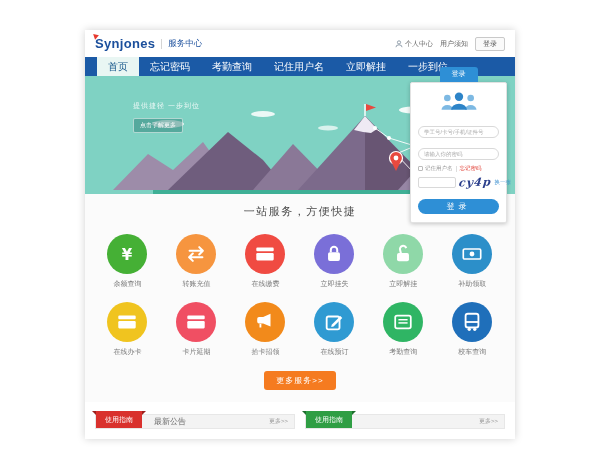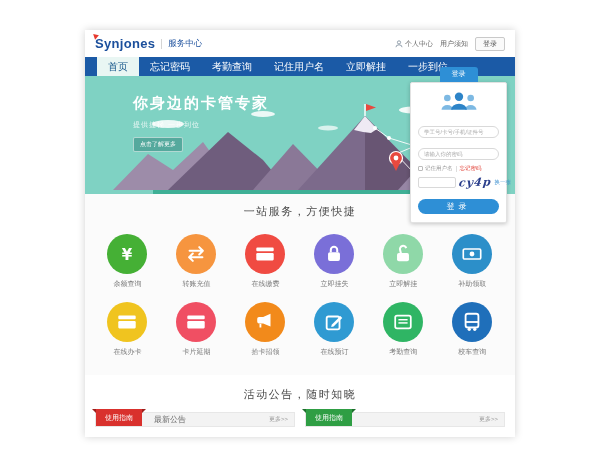--- a/index.html
+++ b/index.html
@@ -147,21 +147,20 @@
       <circle cx="300" cy="70" r="2" fill="#fff"></circle>
         <circle cx="302" cy="44" r="2" fill="#fff"></circle>
       <circle cx="276" cy="36" r="2" fill="#fff"></circle>
         <circle cx="262" cy="26" r="2" fill="#fff"></circle>
       <circle cx="283" cy="56" r="6.5" fill="#e8493f" stroke="#fff" stroke-width="1.2"></circle>
       <polygon points="283,69 278.5,60 287.5,60" fill="#e8493f"></polygon>
       <circle cx="283" cy="56" r="2.4" fill="#fff"></circle>
       <rect x="40" y="88" width="330" height="4" fill="#3fb096"></rect>
     </svg>
     <div class="hero-copy">
-      <div class="hero-title">你身边的卡管专家</div>
       <div class="hero-sub">提供捷径 一步到位</div>
       <span class="hero-cta">点击了解更多</span>
     </div>
   </div>
 
   <div class="login">
     <span class="login-tab" style="background: rgb(46, 143, 214);">登录</span>
     <div class="login-box">
       <svg class="login-users" width="40" height="21" viewBox="0 0 48 24">
         <circle cx="10" cy="9" r="4" fill="#7db9e3"></circle>
@@ -308,24 +307,24 @@
               <rect x="5" y="3" width="14" height="15" rx="2.5" fill="none" stroke="#fff" stroke-width="2"></rect>
               <line x1="5" y1="12" x2="19" y2="12" stroke="#fff" stroke-width="2"></line>
               <circle cx="9" cy="20" r="1.8" fill="#fff"></circle>
               <circle cx="15" cy="20" r="1.8" fill="#fff"></circle>
             </svg>
         </div>
         <div class="svc-label">校车查询</div>
       </div>
 
     </div>
+    <span class="more-btn" style="background: rgb(245, 123, 32);">更多服务&gt;&gt;</span>
   </div>
 
   <div class="announce">
-    <div class="sec-title">活动公告，随时知晓</div>
     <div class="panels">
       <div class="panel">
         <div class="panel-bar">
           <span class="ribbon red">使用指南</span>
           <span class="panel-tab2">最新公告</span>
           <span class="panel-more">更多&gt;&gt;</span>
         </div>
 
       </div>
       <div class="panel">

